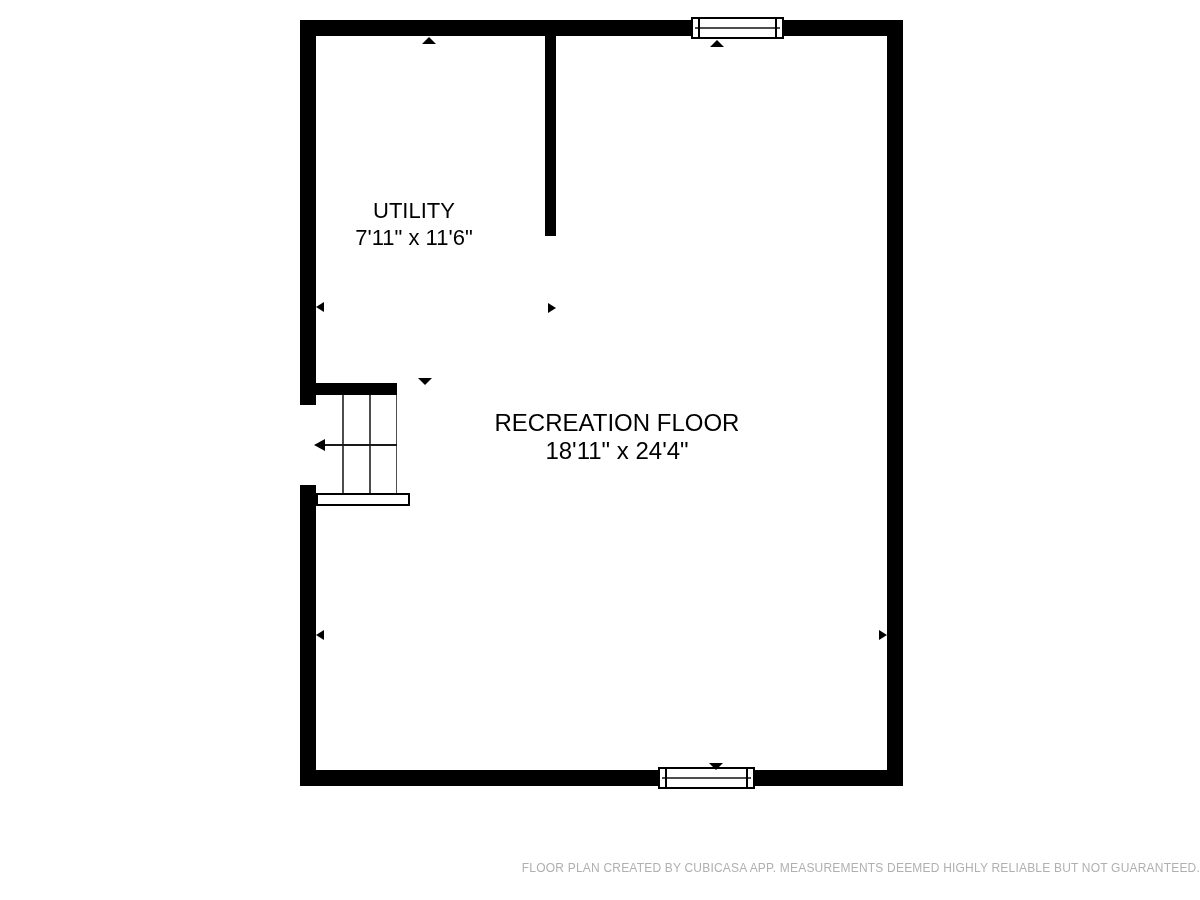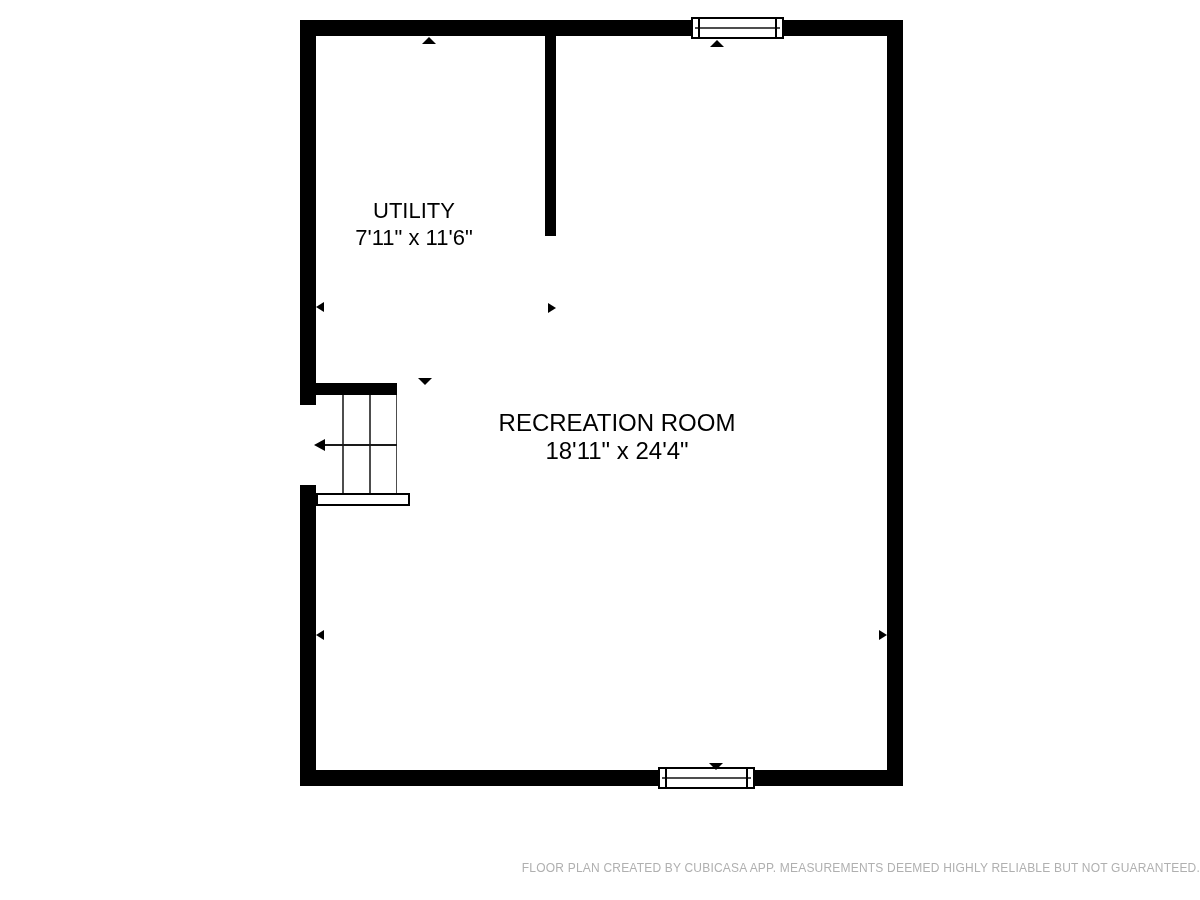--- a/index.html
+++ b/index.html
@@ -102,19 +102,19 @@
   <div class="tri down" style="left:418px;top:378px;"></div>
   <div class="tri left" style="left:316px;top:630px;"></div>
   <div class="tri right" style="left:879px;top:630px;"></div>
   <div class="tri down" style="left:709px;top:763px;"></div>
 
   <div class="room-label" id="utility-label">
     <span class="nm">UTILITY</span>
     <span class="dim">7'11" x 11'6"</span>
   </div>
   <div class="room-label" id="recreation-label">
-    <span class="nm">RECREATION ROOM</span>
+    <span class="nm">RECREATION FLOOR</span>
     <span class="dim">18'11" x 24'4"</span>
   </div>
 
   <div class="footer">FLOOR PLAN CREATED BY CUBICASA APP. MEASUREMENTS DEEMED HIGHLY RELIABLE BUT NOT GUARANTEED.</div>
 
 </div>
 
 </body></html>

